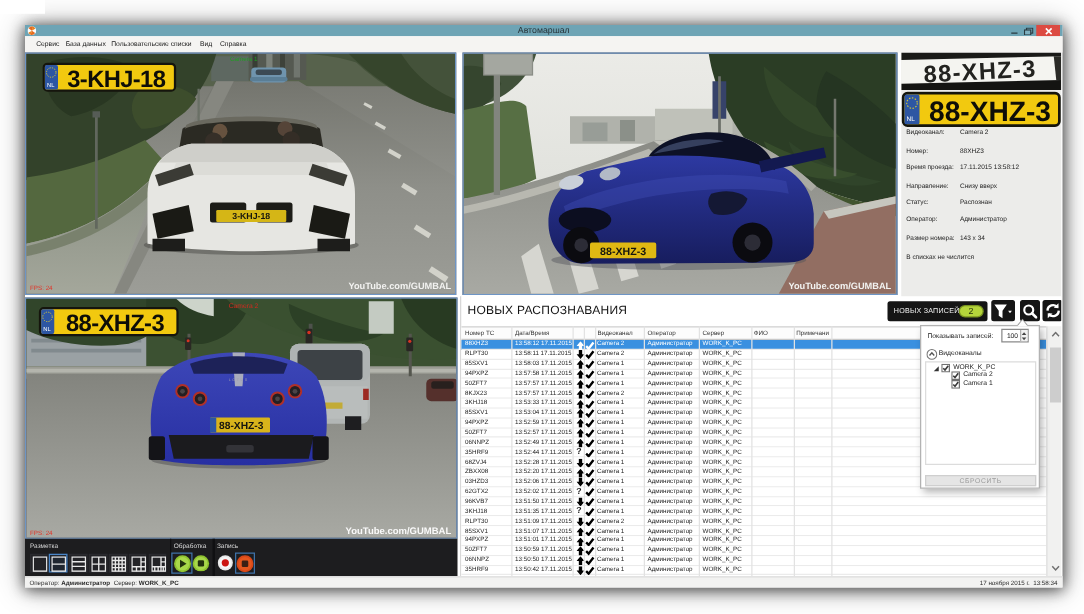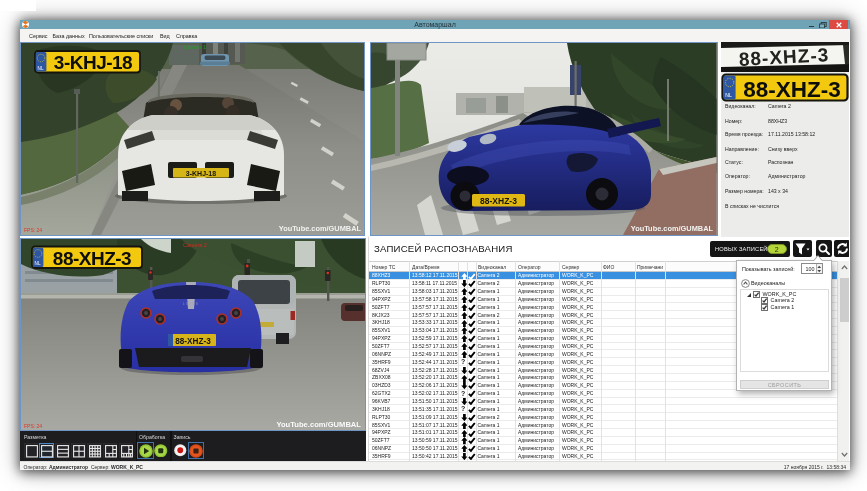--- a/index.html
+++ b/index.html
@@ -322,21 +322,21 @@
         <div class="inf" style="left:47px;top:103.5px">Снизу вверх</div>
 <div class="inf" style="left:4px;top:116.5px">Статус:</div>
         <div class="inf" style="left:47px;top:116.5px">Распознан</div>
 <div class="inf" style="left:4px;top:131px">Оператор:</div>
         <div class="inf" style="left:47px;top:131px">Администратор</div>
 <div class="inf" style="left:4px;top:145.5px">Размер номера:</div>
         <div class="inf" style="left:47px;top:145.5px">143 x 34</div>
 <div class="inf" style="left:4px;top:160.5px">В списках не числится</div>
 </div>
 <div id="journal">
-<div id="jttl">ЗАПИСЕЙ РАСПОЗНАВАНИЯ</div>
+<div id="jttl">НОВЫХ РАСПОЗНАВАНИЯ</div>
 <div id="jhead">
           <span style="left:3px">Номер ТС</span>
           <span style="left:43px">Дата/Время</span>
           <span style="left:109px">Видеоканал</span>
           <span style="left:149px">Оператор</span>
           <span style="left:193px">Сервер</span>
           <span style="left:234px">ФИО</span>
           <span style="left:268px">Примечани</span>
         </div>
 <div class="jrow sel" style="top:35.0px">

